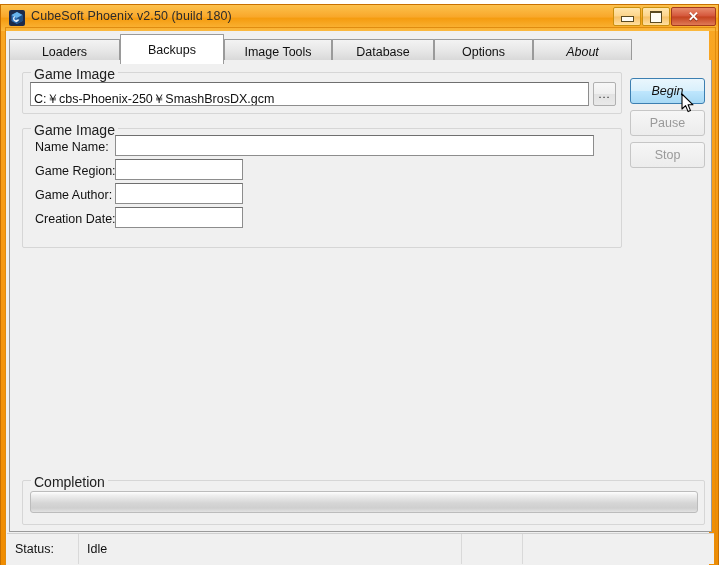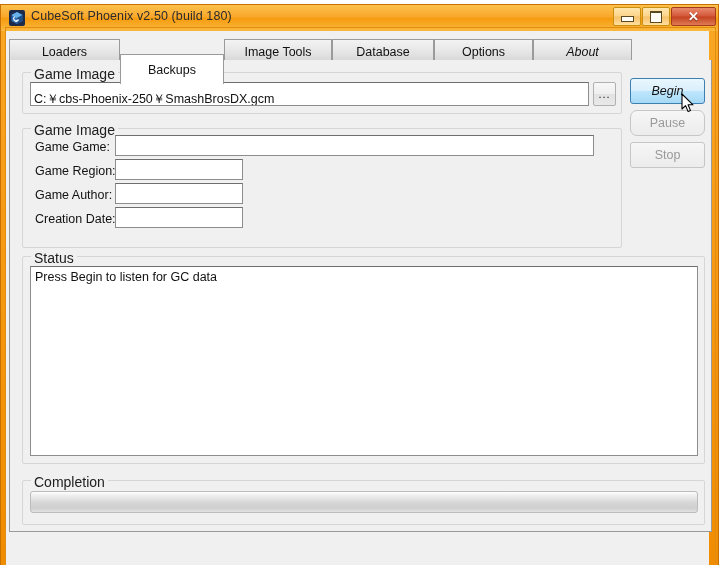--- a/index.html
+++ b/index.html
@@ -320,21 +320,21 @@
     </div>
   </div>
 
   <div class="client">
 
     <div class="tabstrip-baseline"></div>
     <div class="tabstrip">
       <div class="tab" style="left:0px; width:111px;">
         <span>Loaders</span>
       </div>
-      <div class="tab active" style="left:111px; width:104px;margin-top:20px;">
+      <div class="tab active" style="left:111px; width:104px;">
         <span>Backups</span>
       </div>
       <div class="tab" style="left:215px; width:108px;">
         <span>Image Tools</span>
       </div>
       <div class="tab" style="left:425px; width:99px;">
         <span>Options</span>
       </div>
       <div class="tab" style="left:323px; width:102px;">
         <span>Database</span>
@@ -352,21 +352,21 @@
           <span>C:￥cbs-Phoenix-250￥SmashBrosDX.gcm</span>
         </div>
         <div class="btn small" style="left:570px; top:9px; width:23px; height:24px;">
           <span>...</span>
         </div>
       </div>
 
       <div class="group" style="left:12px; top:68px; width:600px; height:120px;">
         <span class="legend">Game Image</span>
 
-        <span class="flabel" style="left:12px; top:11px;">Game Game:</span>
+        <span class="flabel" style="left:12px; top:11px;">Name Name:</span>
         <div class="tbox" style="left:92px; top:6px; width:479px; height:21px;">
           <span></span>
         </div>
 
         <span class="flabel" style="left:12px; top:35px;">Game Region:</span>
         <div class="tbox" style="left:92px; top:30px; width:128px; height:21px;">
           <span></span>
         </div>
 
         <span class="flabel" style="left:12px; top:59px;">Game Author:</span>
@@ -376,43 +376,51 @@
 
         <span class="flabel" style="left:12px; top:83px;">Creation Date:</span>
         <div class="tbox" style="left:92px; top:78px; width:128px; height:21px;">
           <span></span>
         </div>
       </div>
 
       <div class="btn hover" style="left:620px; top:18px; width:75px; height:26px;font-style:italic;">
         <span>Begin</span>
       </div>
-      <div class="btn disabled" style="left:620px; top:50px; width:75px; height:26px;border-radius:7px;">
+      <div class="btn disabled" style="left:620px; top:50px; width:75px; height:26px;">
         <span>Pause</span>
       </div>
       <div class="btn disabled" style="left:620px; top:82px; width:75px; height:26px;">
         <span>Stop</span>
       </div>
 
-      <div class="group" style="left:12px; top:196px; width:683px; height:208px;">
-        <span class="legend">Status</span>
-        <div class="statusbox" style="left:7px; top:9px; width:668px; height:190px;">
-          <span>Press Begin to listen for GC data</span>
-        </div>
-      </div>
 
       <div class="group" style="left:12px; top:420px; width:683px; height:45px;">
         <span class="legend">Completion</span>
         <div class="progress-outer" style="left:7px; top:10px; width:668px; height:22px;">
           <div class="progress-fill" id="progress-fill" style="width:0%;"></div>
         </div>
       </div>
 
     </div>
 
+    <div class="statusbar">
+      <div class="sb-cell" style="left:0px; width:72px;">
+        <span>Status:</span>
+      </div>
+      <div class="sb-cell" style="left:72px; width:383px;">
+        <span>Idle</span>
+      </div>
+      <div class="sb-cell" style="left:455px; width:61px;">
+        <span></span>
+      </div>
+      <div class="sb-cell" style="left:516px; width:186px; border-right:none;">
+        <span></span>
+      </div>
+    </div>
 
   </div>
 
   <div class="window-inner-edge"></div>
 
   <span class="cursor">
     <svg width="14" height="21" viewBox="0 0 14 21">
       <path d="M1 1 L1 16 L4.6 12.6 L7.1 18.6 L9.5 17.6 L7.1 11.8 L12 11.8 Z" fill="#ffffff" stroke="#000000" stroke-width="1.1" stroke-linejoin="round"></path>
     </svg>
   </span>

